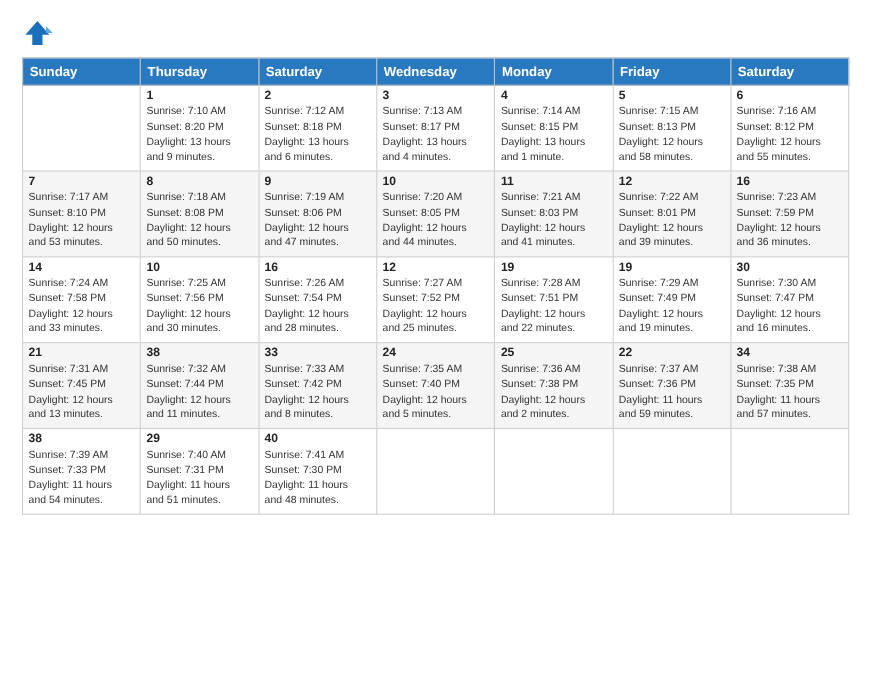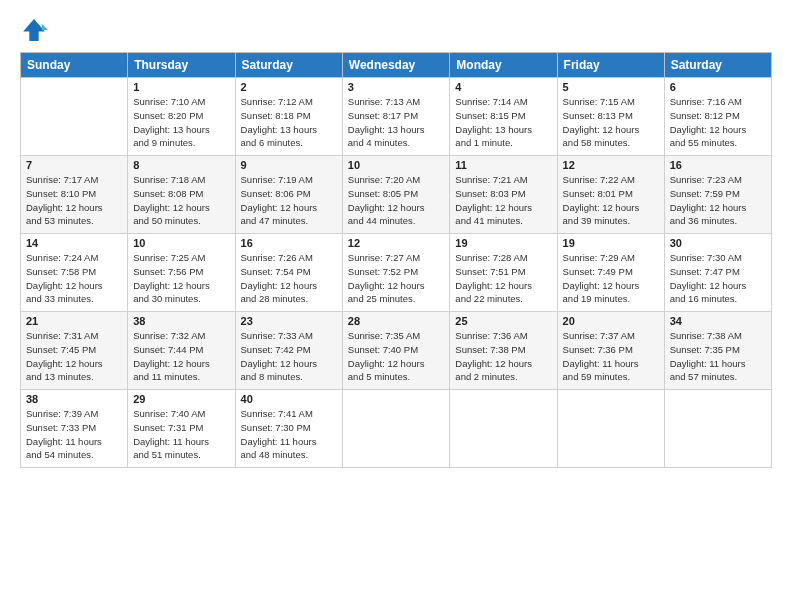--- a/index.html
+++ b/index.html
@@ -216,33 +216,33 @@
         <tr>
           <td>
             <div class="day-num">21</div>
             <div class="day-info">Sunrise: 7:31 AM<br>Sunset: 7:45 PM<br>Daylight: 12 hours<br>and 13 minutes.</div>
           </td>
           <td>
             <div class="day-num">38</div>
             <div class="day-info">Sunrise: 7:32 AM<br>Sunset: 7:44 PM<br>Daylight: 12 hours<br>and 11 minutes.</div>
           </td>
           <td>
-            <div class="day-num">23</div>
+            <div class="day-num">33</div>
             <div class="day-info">Sunrise: 7:33 AM<br>Sunset: 7:42 PM<br>Daylight: 12 hours<br>and 8 minutes.</div>
           </td>
           <td>
-            <div class="day-num">28</div>
+            <div class="day-num">24</div>
             <div class="day-info">Sunrise: 7:35 AM<br>Sunset: 7:40 PM<br>Daylight: 12 hours<br>and 5 minutes.</div>
           </td>
           <td>
             <div class="day-num">25</div>
             <div class="day-info">Sunrise: 7:36 AM<br>Sunset: 7:38 PM<br>Daylight: 12 hours<br>and 2 minutes.</div>
           </td>
           <td>
-            <div class="day-num">20</div>
+            <div class="day-num">22</div>
             <div class="day-info">Sunrise: 7:37 AM<br>Sunset: 7:36 PM<br>Daylight: 11 hours<br>and 59 minutes.</div>
           </td>
           <td>
             <div class="day-num">34</div>
             <div class="day-info">Sunrise: 7:38 AM<br>Sunset: 7:35 PM<br>Daylight: 11 hours<br>and 57 minutes.</div>
           </td>
         </tr>
         <tr>
           <td>
             <div class="day-num">38</div>

